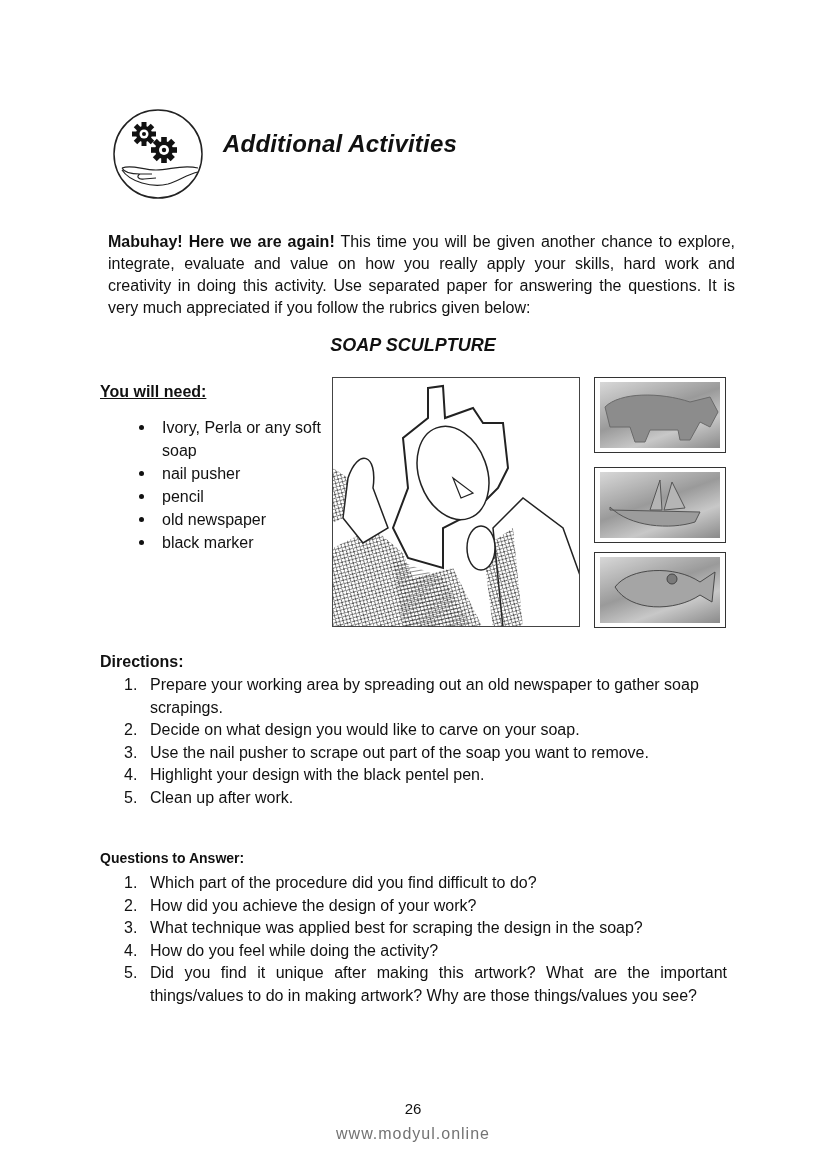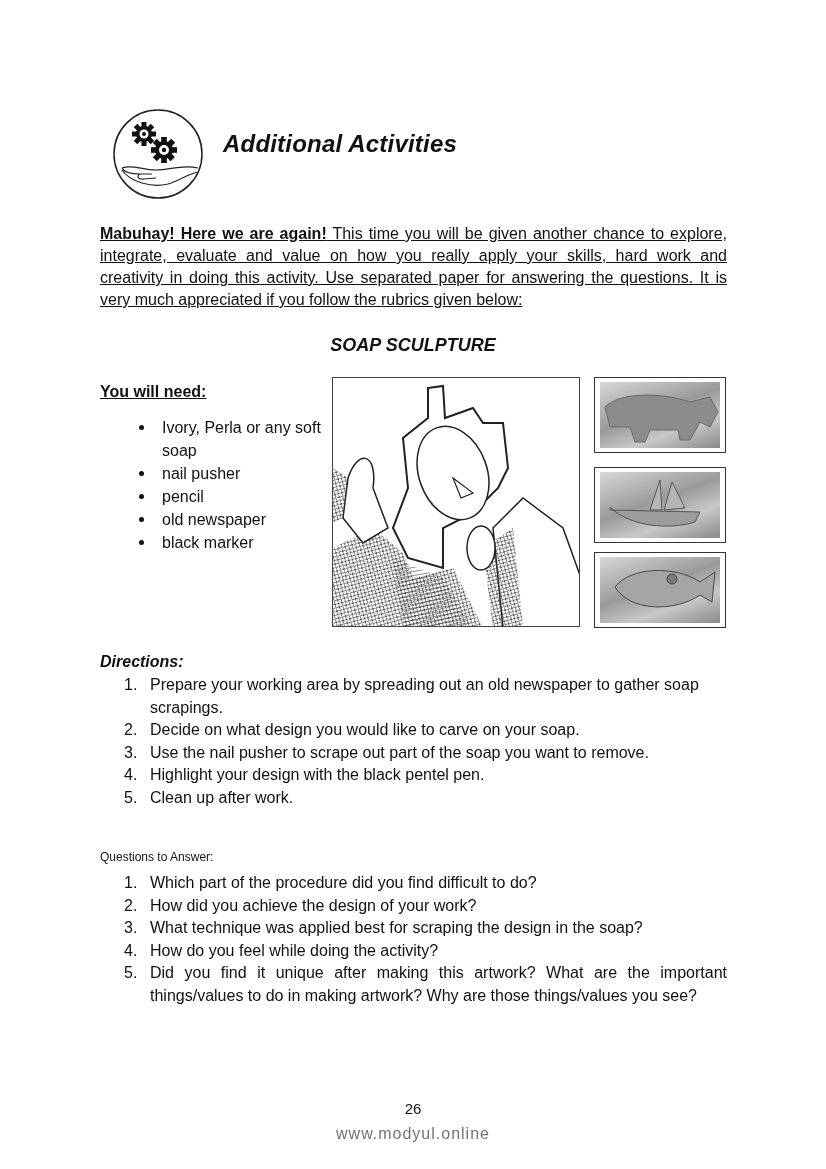--- a/index.html
+++ b/index.html
@@ -12,26 +12,26 @@
     .intro b { font-weight: bold; }
     .section-title { left: 0; width: 826px; top: 335px; text-align: center; font-size: 18px; font-weight: bold; font-style: italic; }
     .needs-head { left: 100px; top: 383px; font-size: 16px; font-weight: bold; text-decoration: underline; }
     ul.needs { left: 110px; top: 404px; margin: 12px; padding: 0; list-style: none; font-size: 16px; line-height: 23px; width: 200px; }
     ul.needs li { position: relative; padding-left: 40px; }
     ul.needs li::before { content: ""; position: absolute; left: 17px; top: 9px; width: 5px; height: 5px; border-radius: 50%; background: #111; }
     .main-img { left: 332px; top: 377px; width: 248px; height: 250px; border: 1.5px solid #444; box-sizing: border-box; overflow: hidden; background: #fff; }
     .thumb { left: 594px; width: 132px; height: 76px; border: 1.5px solid #333; box-sizing: border-box; padding: 4px 5px; background: #fff; }
     .thumb .inner { width: 100%; height: 100%; background: linear-gradient(160deg, #d8d8d8, #9a9a9a 45%, #c8c8c8 70%, #8a8a8a); overflow: hidden; }
     .t1 { top: 377px; } .t2 { top: 467px; } .t3 { top: 552px; }
-    .dir-head { left: 100px; top: 653px; font-size: 16px; font-weight: bold; font-style: italic; }
+    .dir-head { left: 100px; top: 653px; font-size: 16px; font-weight: bold; }
     ol.list { margin: 0; padding: 0; list-style: none; font-size: 16px; line-height: 22.5px; }
     ol.list li { position: relative; padding-left: 50px; }
     ol.list li .num { position: absolute; left: 24px; top: 0; }
     ol.directions { left: 100px; top: 674px; width: 627px; }
-    .q-head { left: 100px; top: 850px; font-size: 12px; }
+    .q-head { left: 100px; top: 850px; font-size: 14px; font-weight: bold; }
     ol.questions { left: 100px; top: 872px; width: 627px; }
     ol.questions li.just { text-align: justify; text-align-last: left; }
     .page-num { left: 0; width: 826px; top: 1100px; text-align: center; font-size: 15px; }
     .watermark { left: 0; width: 826px; top: 1125px; text-align: center; font-size: 16px; color: #737373; letter-spacing: 1px; }
   </style>
 </head>
 <body>
 
 <div class="abs header-icon">
   <svg width="92" height="92" viewBox="0 0 92 92">
@@ -65,21 +65,21 @@
       </g>
       <circle r="5" fill="#fff"></circle>
         <circle r="2.2" fill="#111"></circle>
     </g>
     <path d="M10 60 C20 56, 30 62, 44 62 C58 62, 70 56, 86 60 M10 60 C12 64, 20 66, 28 66 L40 66 M28 66 C24 68, 26 72, 32 71 L44 70 M10 62 C18 74, 40 80, 56 76 C66 73, 76 66, 86 64" fill="none" stroke="#222" stroke-width="1.2"></path>
   </svg>
 </div>
 
 <div class="abs title">Additional Activities</div>
 
-<p class="abs intro" style="margin:0;text-decoration:underline;"><b>Mabuhay! Here we are again!</b><span> This time you will be given another chance to explore, integrate, evaluate and value on how you really apply your skills, hard work and creativity in doing this activity. Use separated paper for answering the questions. It is very much appreciated if you follow the rubrics given below:</span></p>
+<p class="abs intro" style="margin:8px;"><b>Mabuhay! Here we are again!</b><span> This time you will be given another chance to explore, integrate, evaluate and value on how you really apply your skills, hard work and creativity in doing this activity. Use separated paper for answering the questions. It is very much appreciated if you follow the rubrics given below:</span></p>
 
 <div class="abs section-title">SOAP SCULPTURE</div>
 
 <div class="abs needs-head">You will need:</div>
 <ul class="abs needs">
   <li>Ivory, Perla or any soft soap</li>
   <li>nail pusher</li>
   <li>pencil</li>
   <li>old newspaper</li>
   <li>black marker</li>

